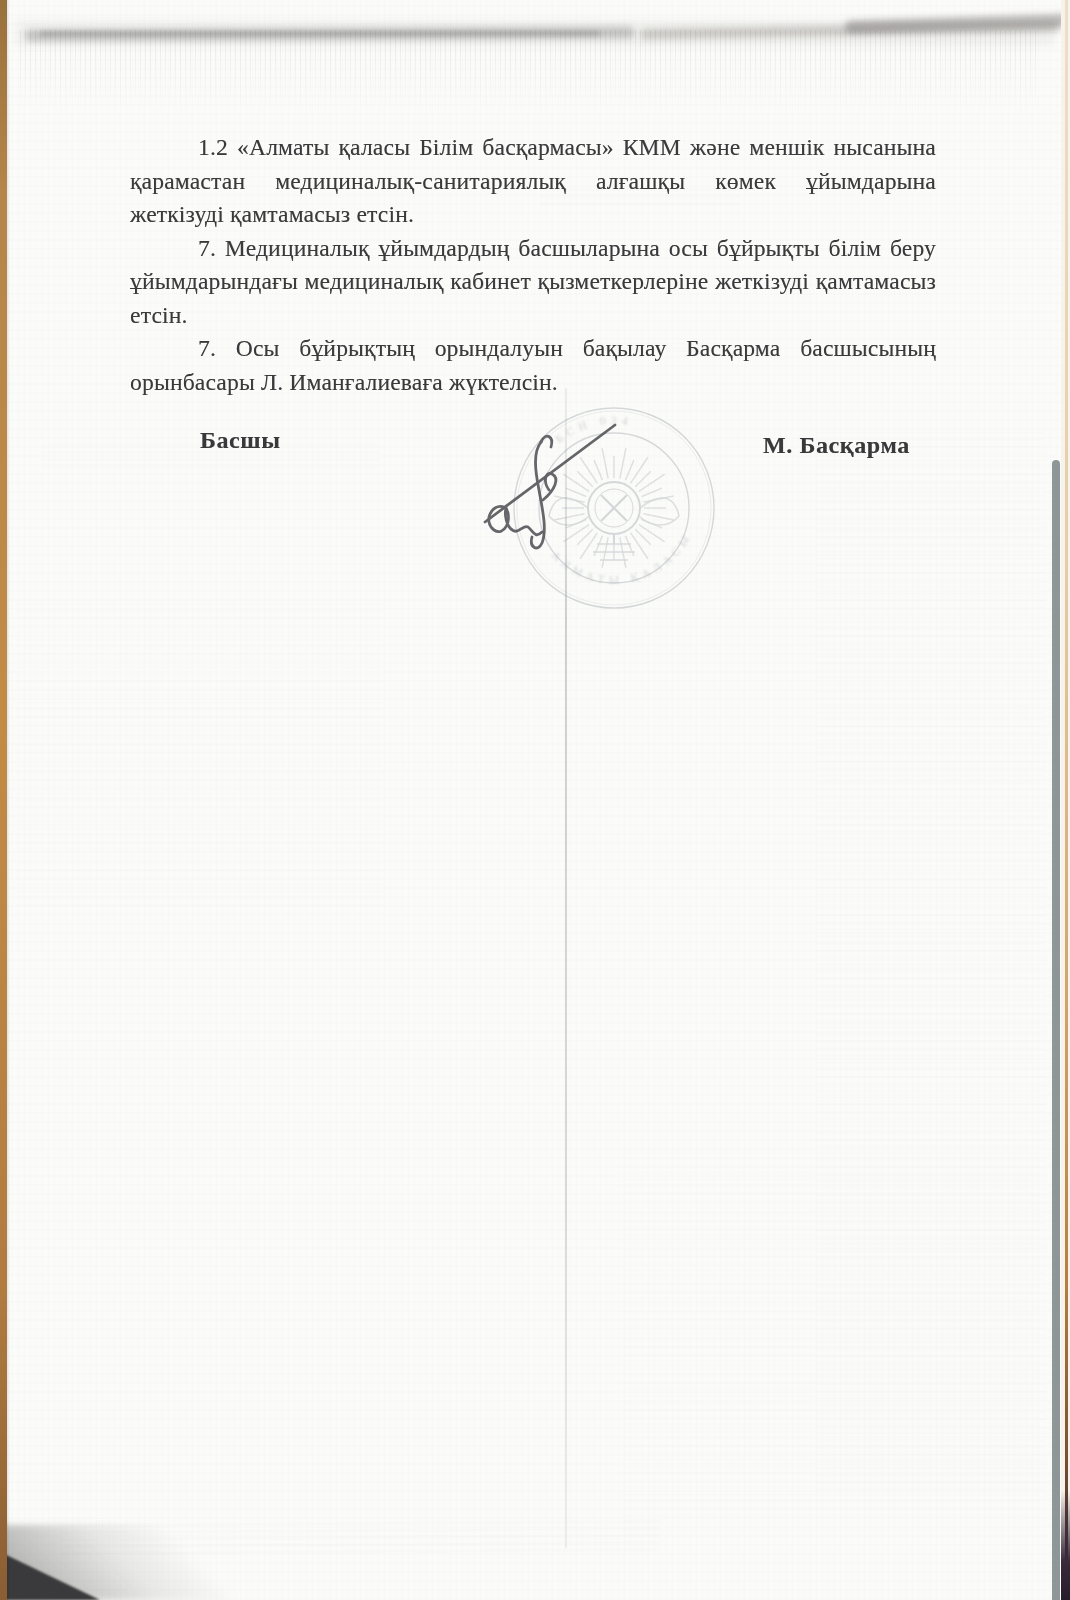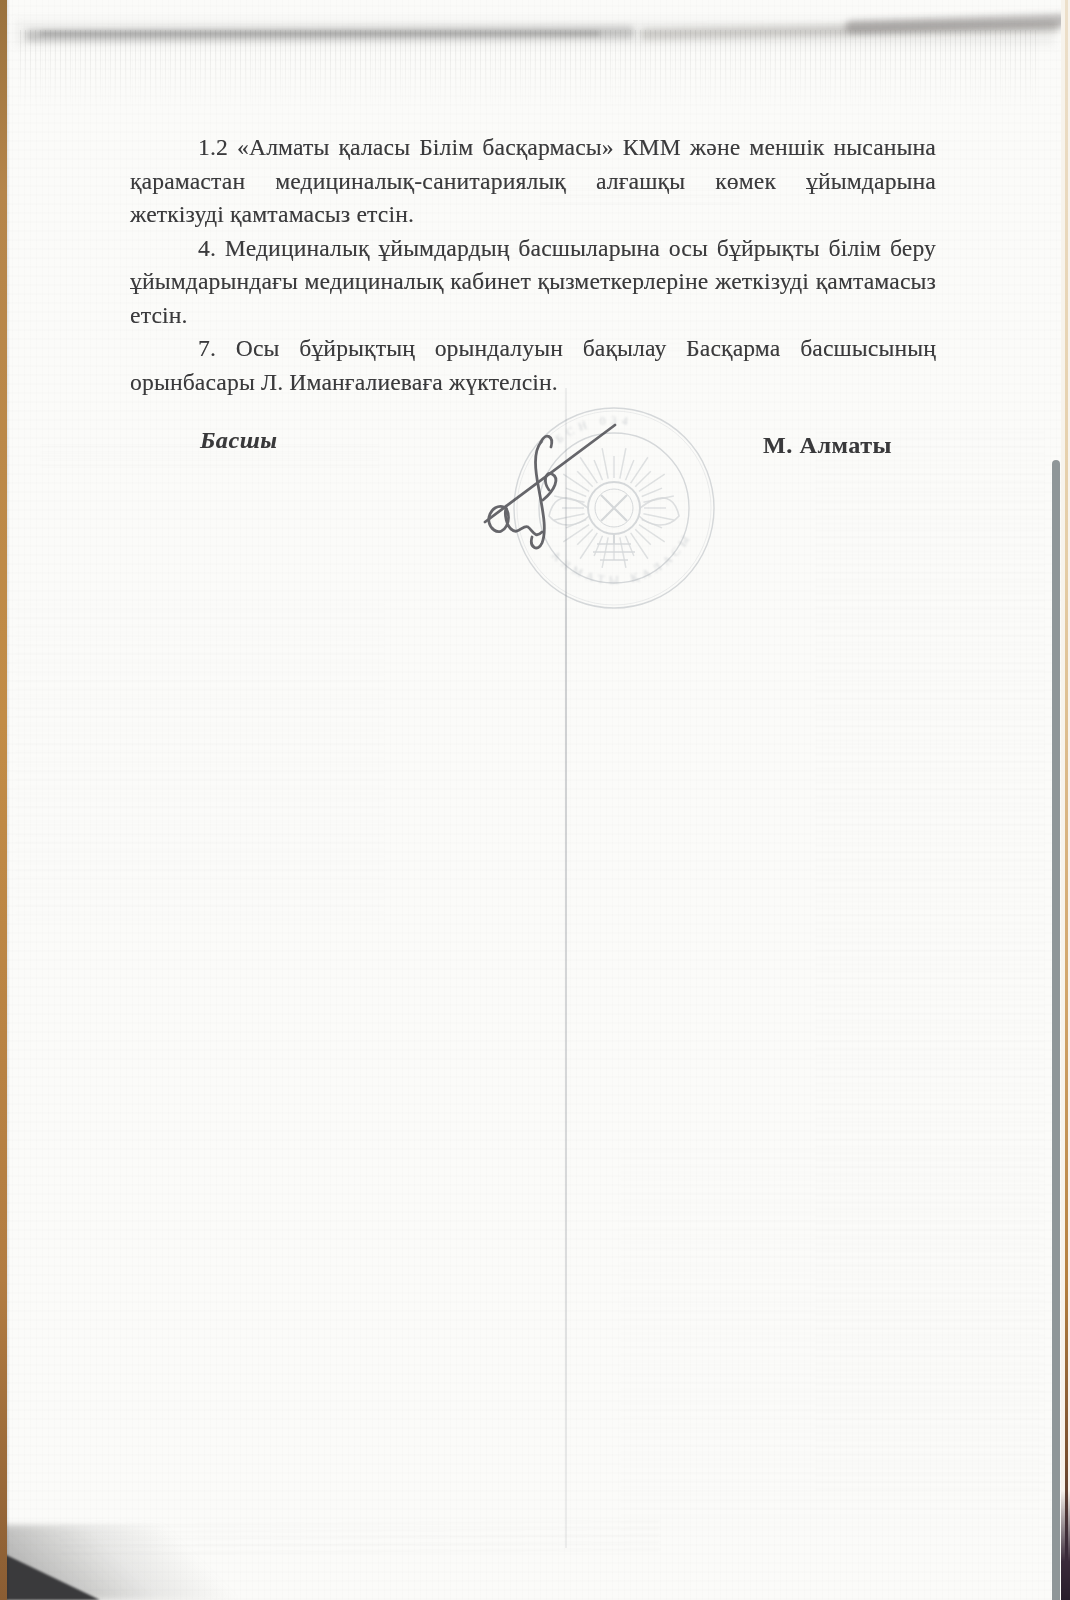--- a/index.html
+++ b/index.html
@@ -61,21 +61,21 @@
     border-bottom:48px solid #3a3a3c;border-right:100px solid transparent;filter:blur(1px);}
   
   .text-block{
     position:absolute;left:130px;top:131px;width:806px;
     font-size:23.5px;line-height:33.5px;color:#3a3a3c;
     text-align:justify;letter-spacing:.2px;
     text-shadow:.3px .3px .6px rgba(70,70,70,.45);
   }
   .text-block p{margin:0;text-indent:68px;}
   .role-label{position:absolute;left:200px;top:427px;font-weight:bold;font-size:24px;color:#39393b;
-    letter-spacing:.6px;text-shadow:.3px .3px .6px rgba(70,70,70,.45);font-style:italic;}
+    letter-spacing:.6px;text-shadow:.3px .3px .6px rgba(70,70,70,.45);}
   .signer-name{position:absolute;left:763px;top:432px;font-weight:bold;font-size:24px;color:#39393b;
     letter-spacing:.6px;text-shadow:.3px .3px .6px rgba(70,70,70,.45);}
   
   .seal-svg{position:absolute;left:505px;top:398px;width:220px;height:222px;opacity:.62;}
   .sig-svg{position:absolute;left:455px;top:398px;width:200px;height:180px;}
   
   .scrollbar-thumb{
     position:absolute;left:1052px;top:460px;width:8px;height:1140px;
     background:#8f9698;border-radius:5px 5px 0 0;
   }
@@ -99,26 +99,26 @@
   <div class="ghost g3"></div>
   <div class="ghost g4"></div>
   <div class="ghost g5"></div>
   <div class="ghost g6"></div>
   <div class="ghost g7"></div>
 
   <div class="crease"></div>
 
   <div class="text-block">
     <p>1.2 «Алматы қаласы Білім басқармасы» КММ және меншік нысанына қарамастан медициналық-санитариялық алғашқы көмек ұйымдарына жеткізуді қамтамасыз етсін.</p>
-    <p>4. Медициналық ұйымдардың басшыларына осы бұйрықты білім беру ұйымдарындағы медициналық кабинет қызметкерлеріне жеткізуді қамтамасыз етсін.</p>
+    <p>7. Медициналық ұйымдардың басшыларына осы бұйрықты білім беру ұйымдарындағы медициналық кабинет қызметкерлеріне жеткізуді қамтамасыз етсін.</p>
     <p>7. Осы бұйрықтың орындалуын бақылау Басқарма басшысының орынбасары Л. Иманғалиеваға жүктелсін.</p>
   </div>
 
   <div class="role-label">Басшы</div>
-  <div class="signer-name">М. Алматы</div>
+  <div class="signer-name">М. Басқарма</div>
 
   <svg class="seal-svg" viewBox="0 0 220 222">
     <defs>
       <path id="arcTop" d="M 23 112 A 86 86 0 0 1 195 112" fill="none"></path>
       <path id="arcBottom" d="M 33 140 A 86 86 0 0 0 185 140" fill="none"></path>
     </defs>
     <g stroke="#8d959e" fill="none" stroke-width="1.4" opacity=".55">
       <circle cx="109" cy="110" r="100"></circle>
       <circle cx="109" cy="110" r="97" stroke-width=".7" opacity=".6"></circle>
       <circle cx="109" cy="110" r="75"></circle>

